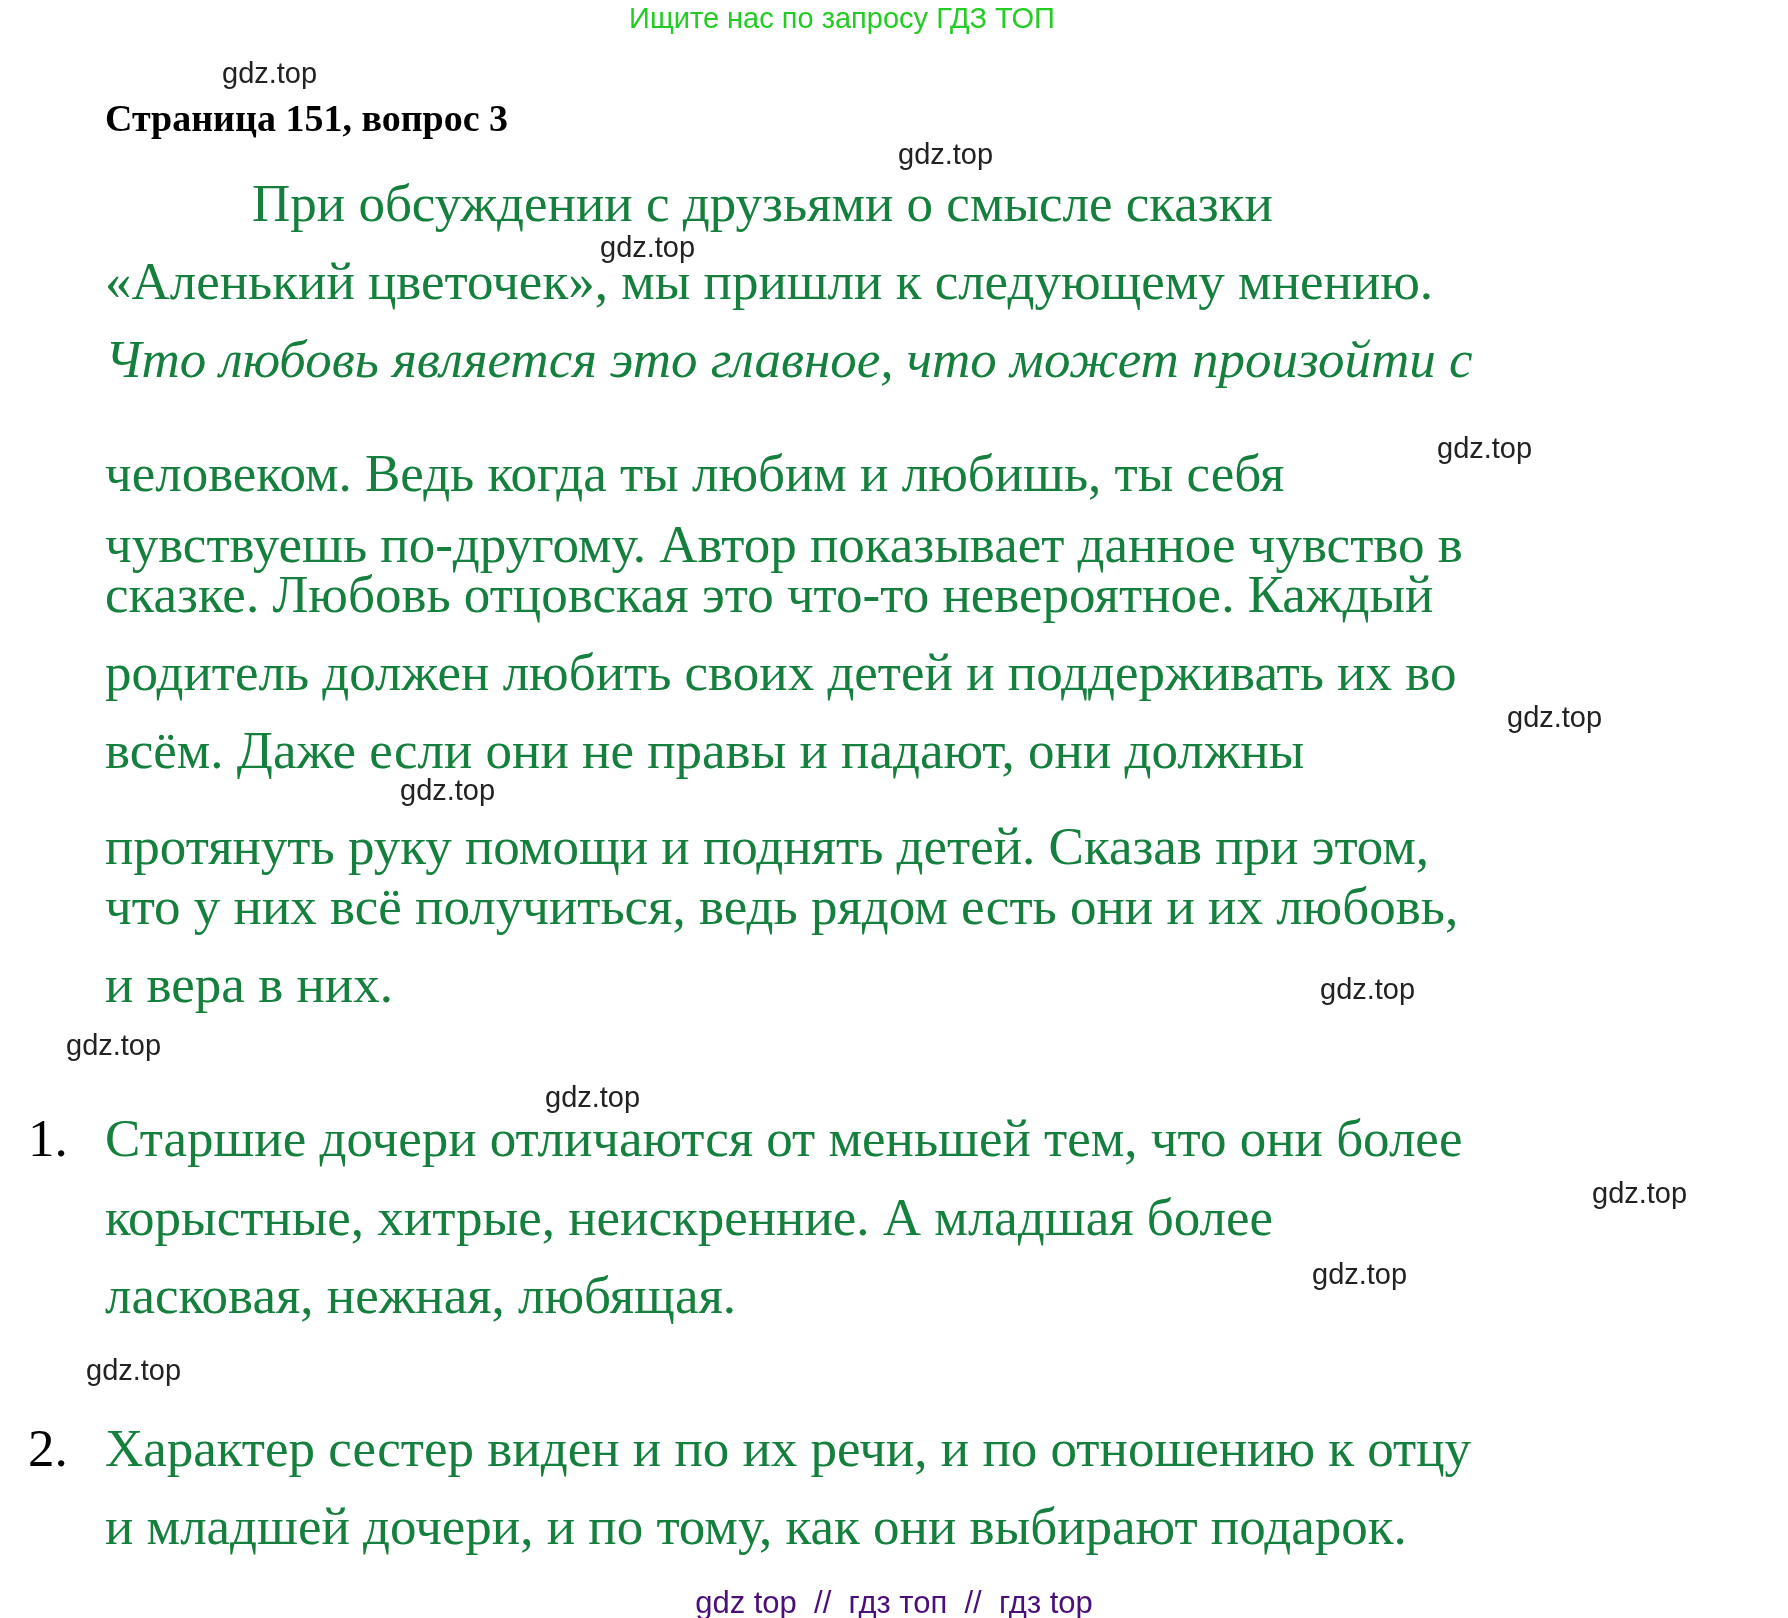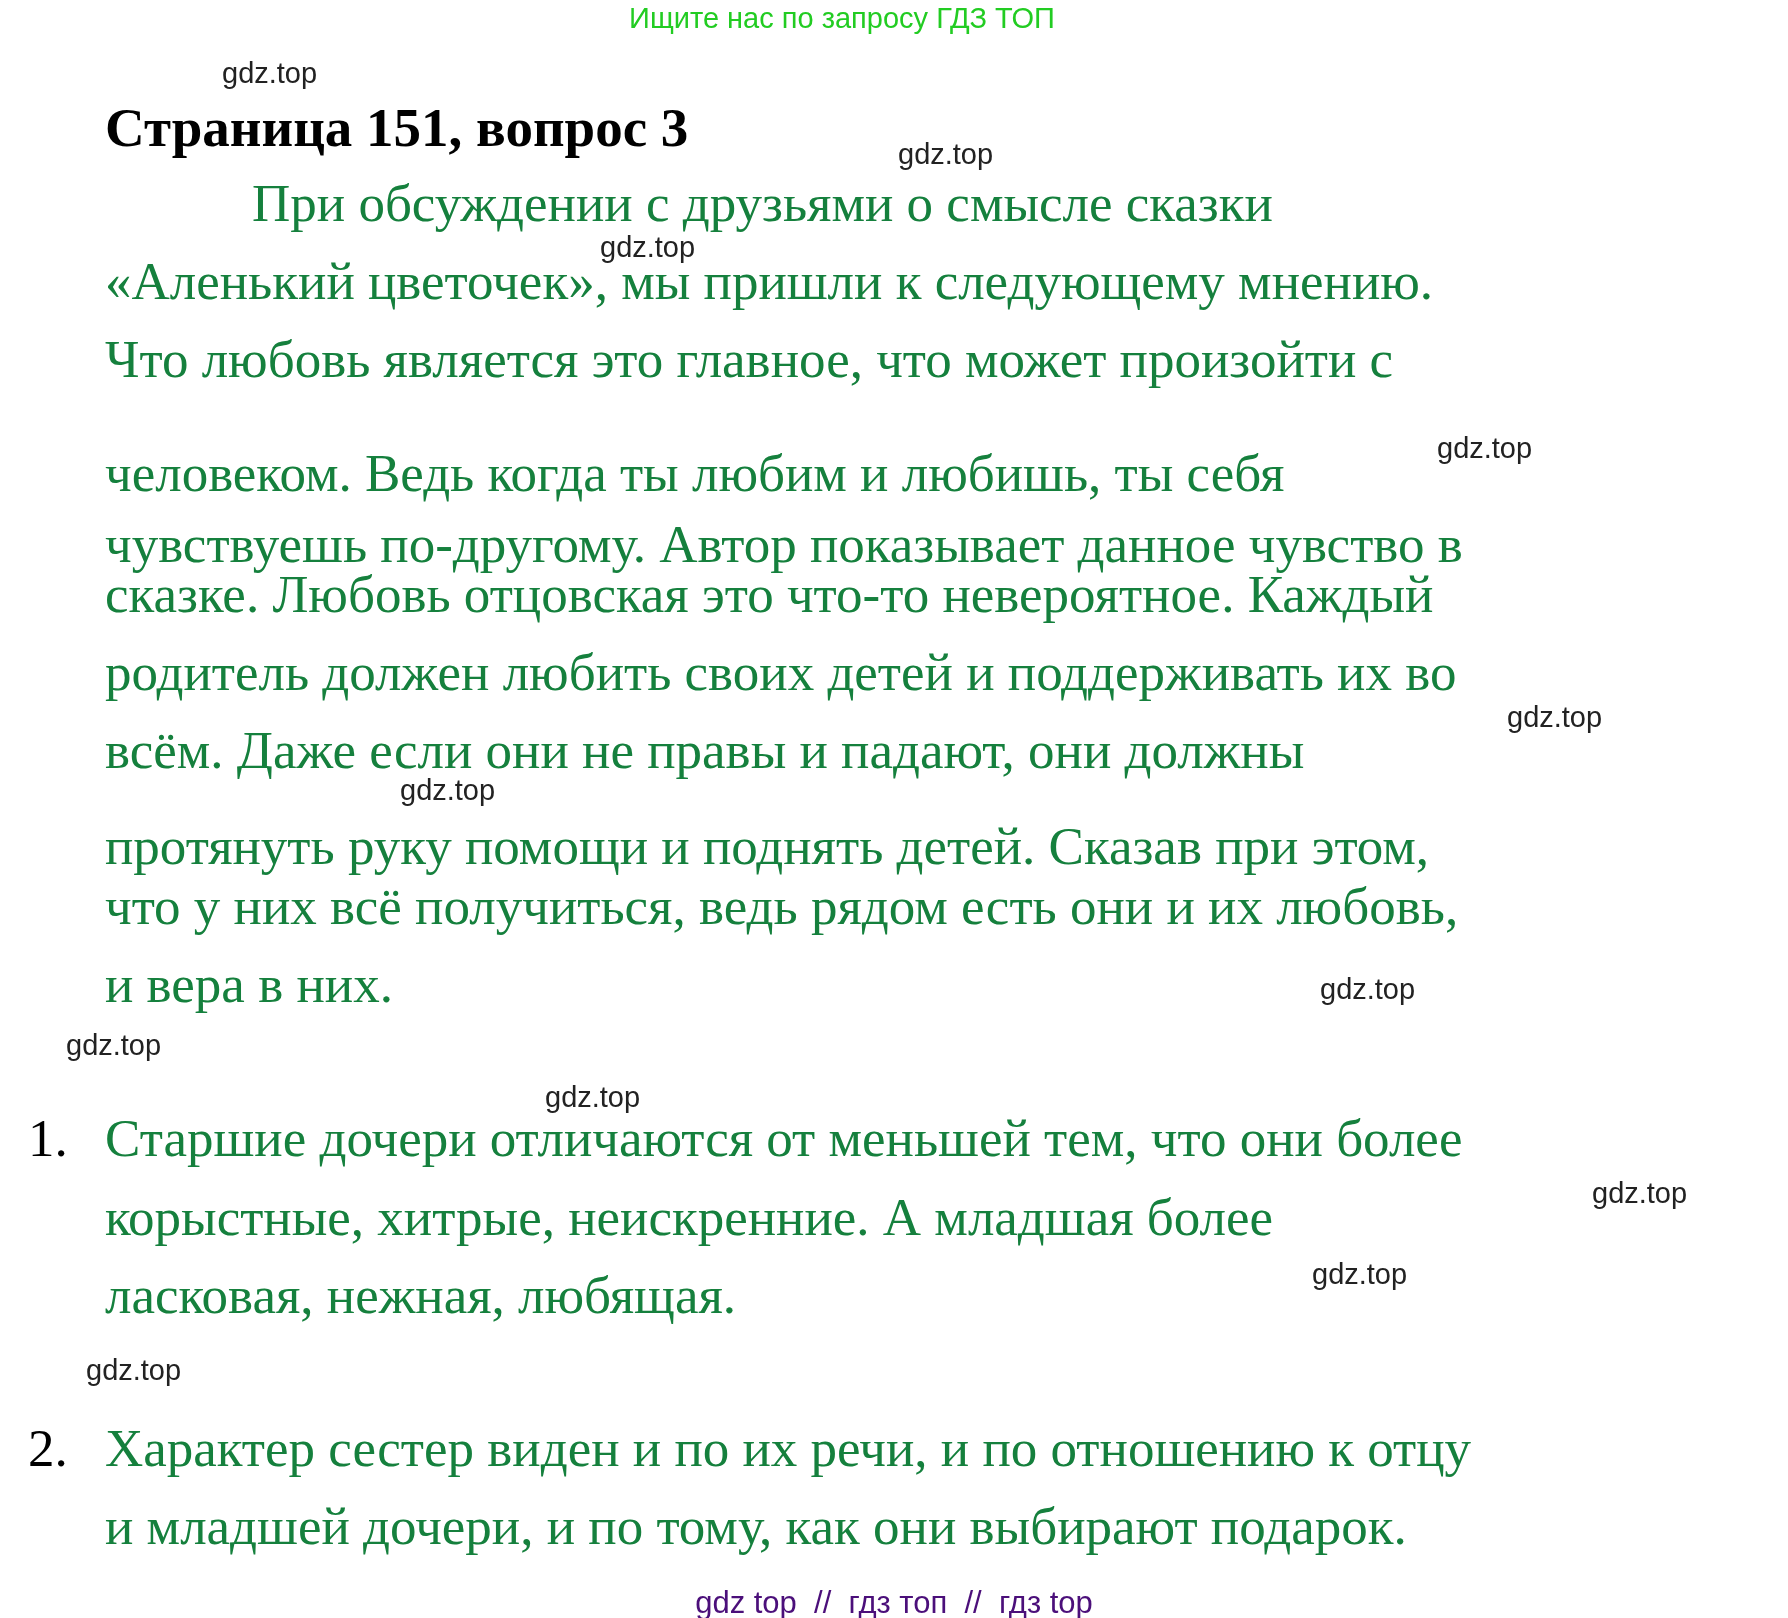--- a/index.html
+++ b/index.html
@@ -4,21 +4,21 @@
 <style>
   html, body { margin: 0; padding: 0; background: #ffffff; }
   body { width: 1788px; height: 1618px; position: relative; overflow: hidden; }
   .top-banner {
     position: absolute; left: 0; top: 0; width: 1684px; text-align: center;
     font-family: "Liberation Sans", sans-serif; font-size: 29px; color: #22cc22;
     line-height: 36px; padding-top: 0;
   }
   .title {
     position: absolute; left: 105px; top: 96px;
-    font-family: "Liberation Serif", serif; font-weight: bold; font-size: 55px; color: #000;
+    font-family: "Liberation Serif", serif; font-weight: bold; font-size: 38px; color: #000;
     white-space: nowrap; margin: 0;
   }
   .line {
     position: absolute; left: 105px;
     font-family: "Liberation Serif", serif; font-size: 53px; color: #15803d;
     white-space: nowrap; line-height: 60px;
   }
   .num {
     position: absolute; left: 28px;
     font-family: "Liberation Serif", serif; font-size: 53px; color: #000; line-height: 60px;
@@ -41,21 +41,21 @@
 <div class="wm" style="left:222px; top:56px;">gdz.top</div>
 
 <h1 class="title">Страница 151, вопрос 3</h1>
 
 <div class="wm" style="left:898px; top:137px;">gdz.top</div>
 
 <div>
   <div class="line" style="left:252px; top:173px;">При обсуждении с друзьями о смысле сказки</div>
   <div class="wm" style="left:600px; top:230px;">gdz.top</div>
   <div class="line" style="top:251px;font-family:Liberation Serif, serif;">«Аленький цветочек», мы пришли к следующему мнению.</div>
-  <div class="line" style="top:329px;">Что любовь является это главное, что может произойти с</div>
+  <div class="line" style="top:329px;font-style:italic;">Что любовь является это главное, что может произойти с</div>
   <div class="line" style="top:407px;margin-top:36px;">человеком. Ведь когда ты любим и любишь, ты себя</div>
   <div class="wm" style="left:1437px; top:431px;">gdz.top</div>
   <div class="line" style="top:514px;">чувствуешь по-другому. Автор показывает данное чувство в</div>
   <div class="line" style="top:564px;">сказке. Любовь отцовская это что-то невероятное. Каждый</div>
   <div class="line" style="top:642px;">родитель должен любить своих детей и поддерживать их во</div>
   <div class="wm" style="left:1507px; top:700px;">gdz.top</div>
   <div class="line" style="top:720px;">всём. Даже если они не правы и падают, они должны</div>
   <div class="wm" style="left:400px; top:773px;">gdz.top</div>
   <div class="line" style="top:816px;">протянуть руку помощи и поднять детей. Сказав при этом,</div>
   <div class="line" style="top:876px;">что у них всё получиться, ведь рядом есть они и их любовь,</div>

